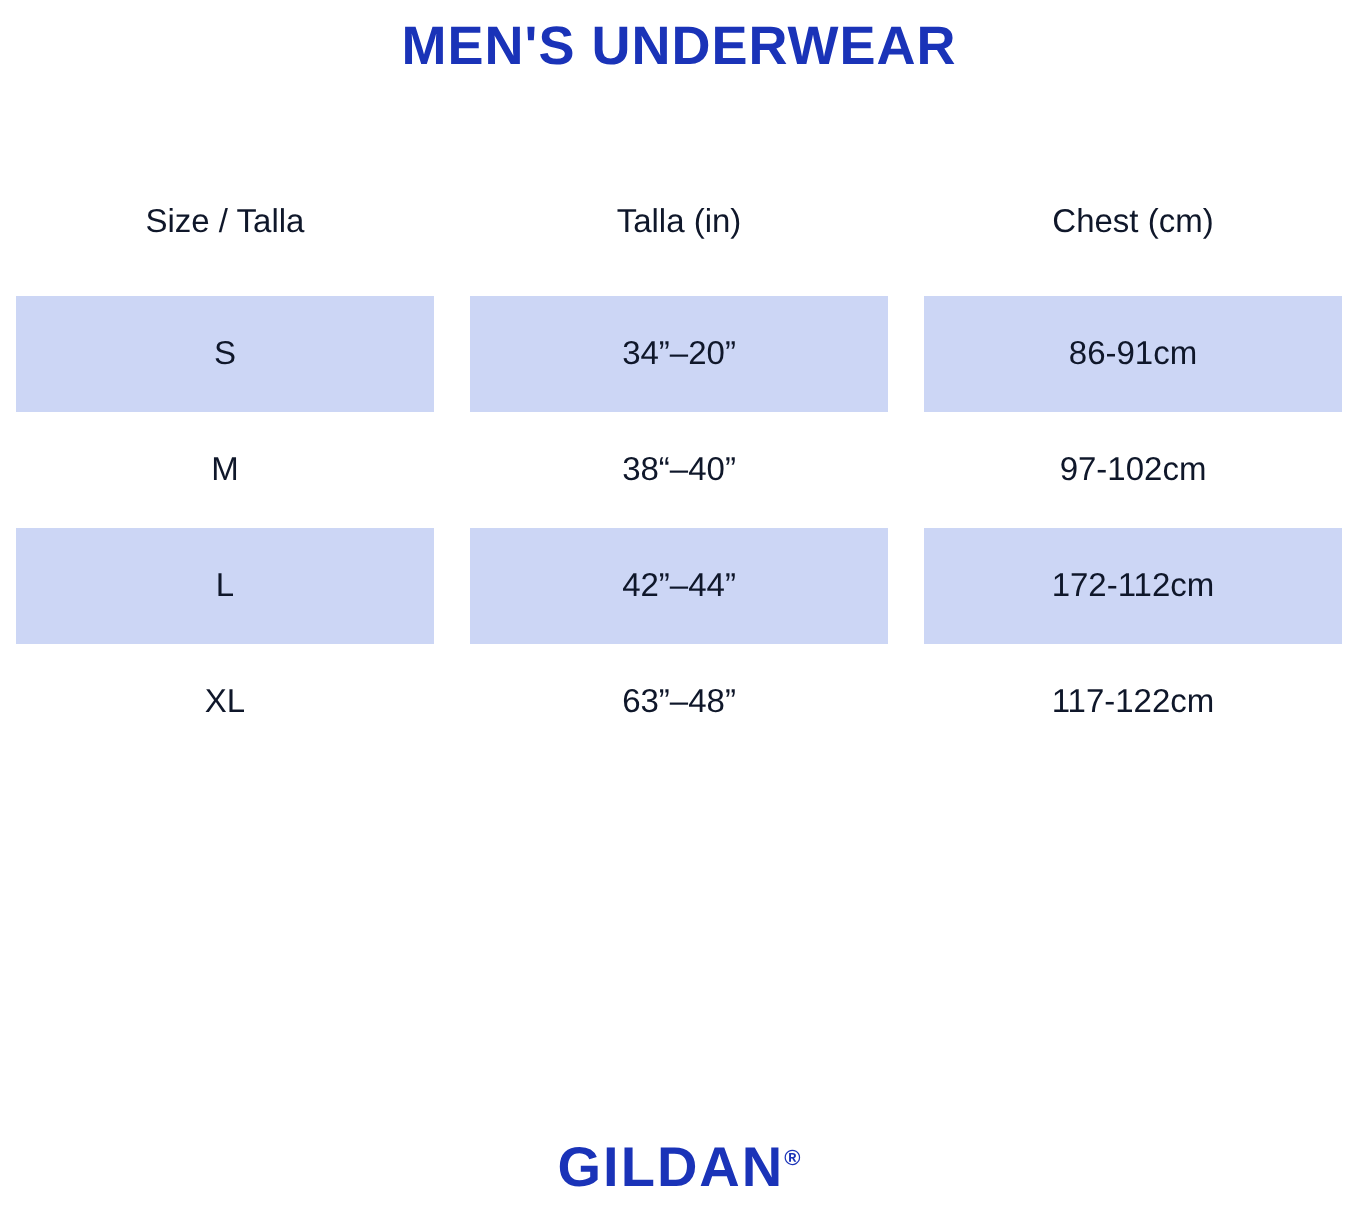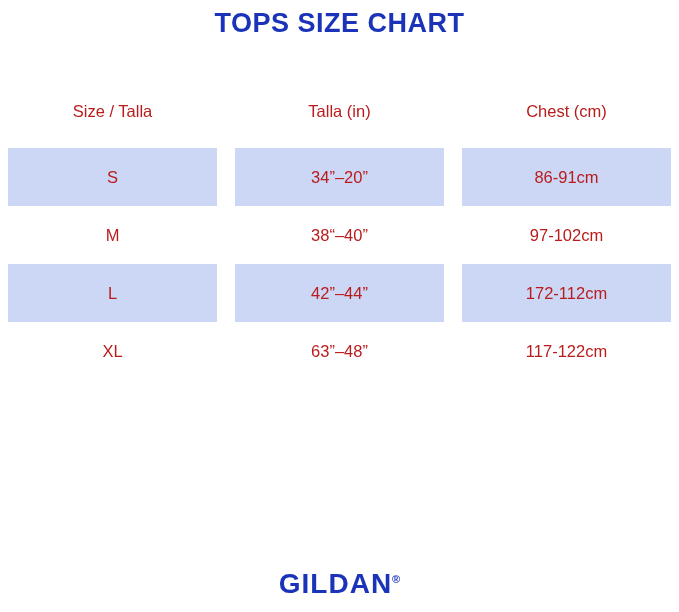--- a/index.html
+++ b/index.html
@@ -41,21 +41,21 @@
   table.size-chart {
     width: 100%;
     border-collapse: collapse;
     table-layout: fixed;
   }
   table.size-chart th,
   table.size-chart td {
     text-align: center;
     font-weight: normal;
     font-size: 16.5px;
-    color: #b91c1c;
+    color: #0f172a;
     height: 58px;
     vertical-align: middle;
     padding: 0;
   }
   table.size-chart thead th {
     height: 74px;
     font-size: 16.5px;
   }
   table.size-chart tbody tr.shaded td {
     background: #ccd6f5;
@@ -89,21 +89,21 @@
     vertical-align: super;
     letter-spacing: 0;
   }
 </style>
 </head>
 <body>
 
 <div class="page">
 
   <div class="title-block">
-    <div class="title-line">TOPS SIZE CHART</div>
+    <div class="title-line">MEN'S UNDERWEAR</div>
   </div>
 
   <div class="table-wrap">
     <table class="size-chart">
       <colgroup>
         <col class="col-main">
         <col class="col-gap">
         <col class="col-main">
         <col class="col-gap">
         <col class="col-main">

